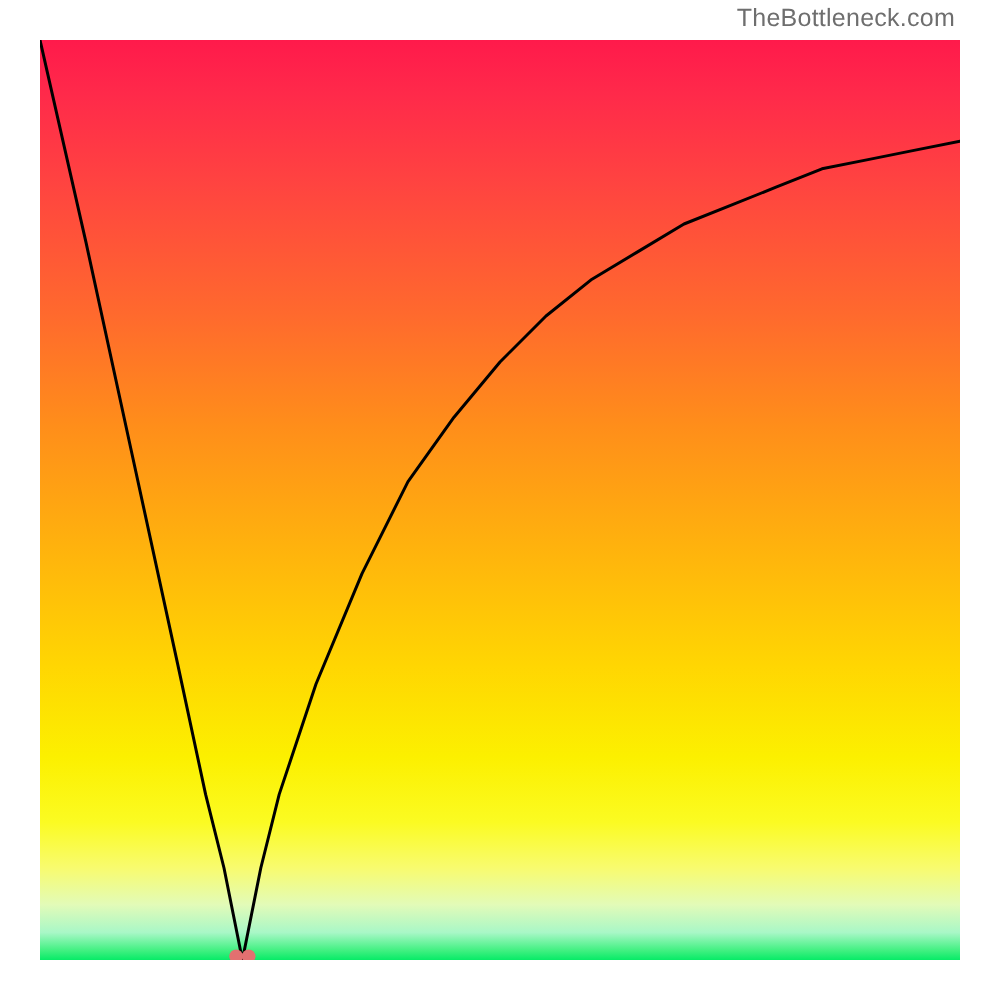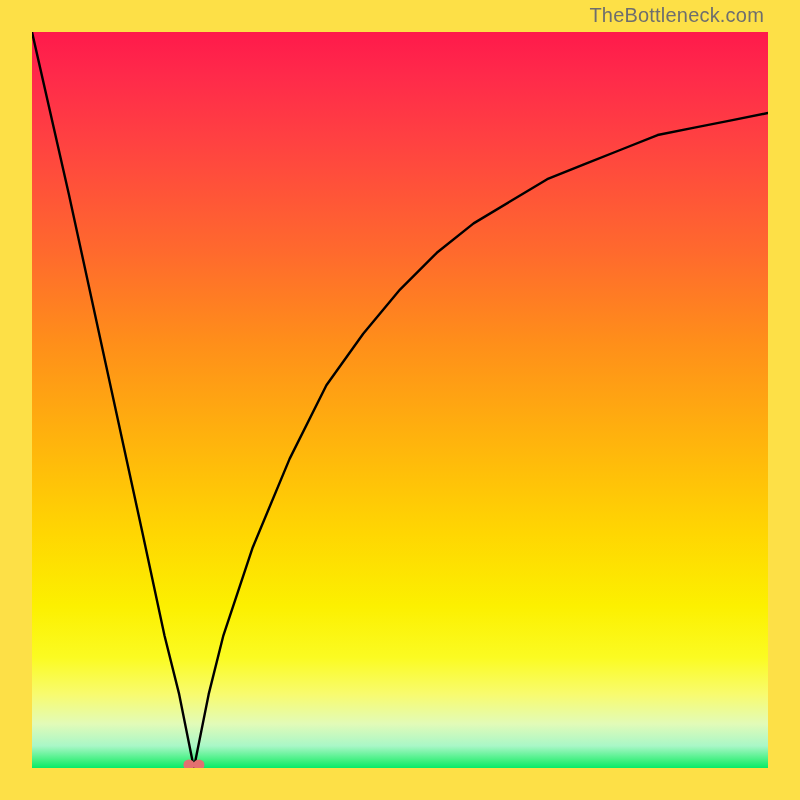--- a/index.html
+++ b/index.html
@@ -8,21 +8,21 @@
     width: 800px;
     height: 800px;
     overflow: hidden;
     background: #000;
     font-family: Arial, Helvetica, sans-serif;
   }
   .chart-wrapper {
     position: relative;
     width: 800px;
     height: 800px;
-    background: #fde047;
+    background: #ffffff;
   }
   .plot-area {
     position: absolute;
     left: 32px;
     top: 32px;
     width: 736px;
     height: 736px;
     overflow: hidden;
   }
   .gradient-bg {

